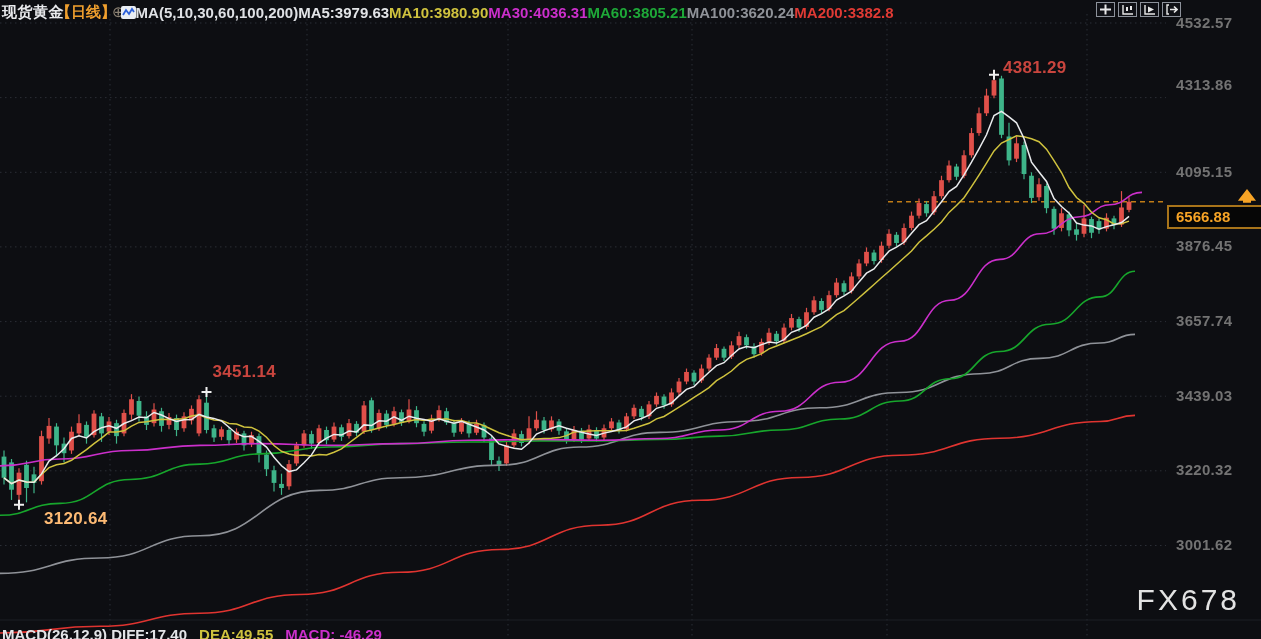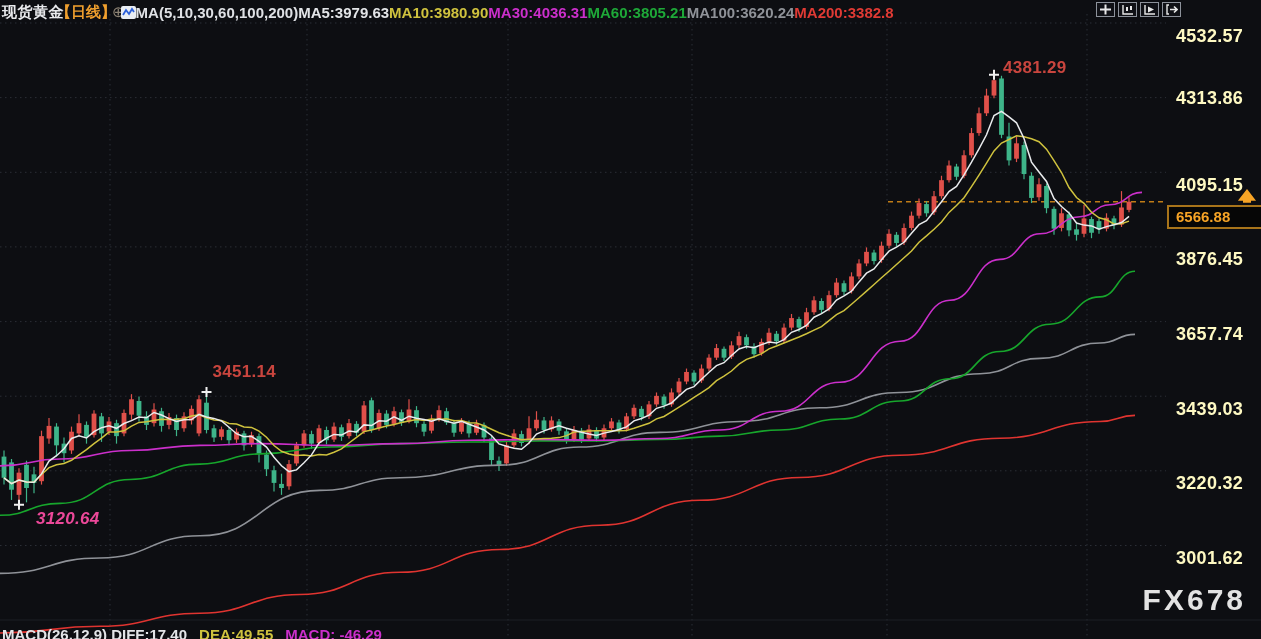--- a/index.html
+++ b/index.html
@@ -10,28 +10,28 @@
           white-space:nowrap;font-size:15px;font-weight:700;}
   .header .title{color:#e8e9ec;letter-spacing:.5px;}
   .header .period{color:#ef9f2e;margin-left:-8px;text-align:center;}
   .header .circle-plus{color:#8d8374;font-size:15px;font-weight:400;margin-left:-4px;cursor:pointer;}
   .header .mini-icon{display:inline-flex;margin-left:-4px;cursor:pointer;}
   .header .ma-param{color:#dfe1e5;font-weight:600;}
   .header .ma-item{font-weight:600;}
   .toolbar{position:absolute;left:1096px;top:2px;z-index:3;display:flex;gap:3px;}
   .tool-btn{width:19px;height:15px;border:1px solid #8d929b;background:#101116;display:flex;
             align-items:center;justify-content:center;padding:0;cursor:pointer;}
-  .yaxis-label{position:absolute;left:1176px;z-index:2;font-size:18px;font-weight:700;
-               color:#fef9c3;letter-spacing:.3px;margin-top:12px;}
+  .yaxis-label{position:absolute;left:1176px;z-index:2;font-size:15px;font-weight:700;
+               color:#737373;letter-spacing:.3px;}
   .annotation{position:absolute;z-index:2;font-size:17px;font-weight:700;letter-spacing:.3px;}
   #price-tag{position:absolute;left:1167px;width:88px;height:20px;z-index:3;background:#060606;
              border:2px solid #a8741a;display:flex;align-items:center;padding-left:7px;
              color:#f7a426;font-size:15px;font-weight:700;}
-  .watermark{position:absolute;right:15px;bottom:22px;z-index:2;font-size:30px;color:#e3e3e3;
-             letter-spacing:3px;font-weight:700;}
+  .watermark{position:absolute;right:21px;bottom:22px;z-index:2;font-size:30px;color:#e3e3e3;
+             letter-spacing:3px;font-weight:400;}
   .footer{position:absolute;left:2px;top:626px;z-index:3;display:flex;gap:12px;white-space:nowrap;
           font-size:15px;font-weight:700;}
 </style>
 </head>
 <body>
 
 <div class="root">
 
   <svg id="chart-svg" width="1261" height="639">
       <g>
@@ -406,21 +406,21 @@
       <div class="yaxis-label" style="top: 76px;">4313.86</div>
       <div class="yaxis-label" style="top: 162.78px; text-align: center;">4095.15</div>
       <div class="yaxis-label" style="top: 237.417px;">3876.45</div>
       <div class="yaxis-label" style="top: 312.057px;">3657.74</div>
       <div class="yaxis-label" style="top: 386.697px;">3439.03</div>
       <div class="yaxis-label" style="top: 461.337px;">3220.32</div>
       <div class="yaxis-label" style="top: 535.973px;">3001.62</div>
     </div>
 
   <div id="annotations">
-      <div class="annotation" style="color: #ec4899; left: 36px; top: 508.855px; font-style: italic;">3120.64</div>
+      <div class="annotation" style="color: #fdba74; left: 44px; top: 508.855px;">3120.64</div>
       <div class="annotation" style="color: rgb(201, 69, 62); left: 212.5px; top: 362.064px;">3451.14</div>
       <div class="annotation" style="color: rgb(201, 69, 62); left: 1003px; top: 57.6279px;">4381.29</div>
     </div>
 
   <div id="price-tag" style="top: 204.681px;">
     <span>6566.88</span>
   </div>
 
   <div class="watermark">FX678</div>
 

